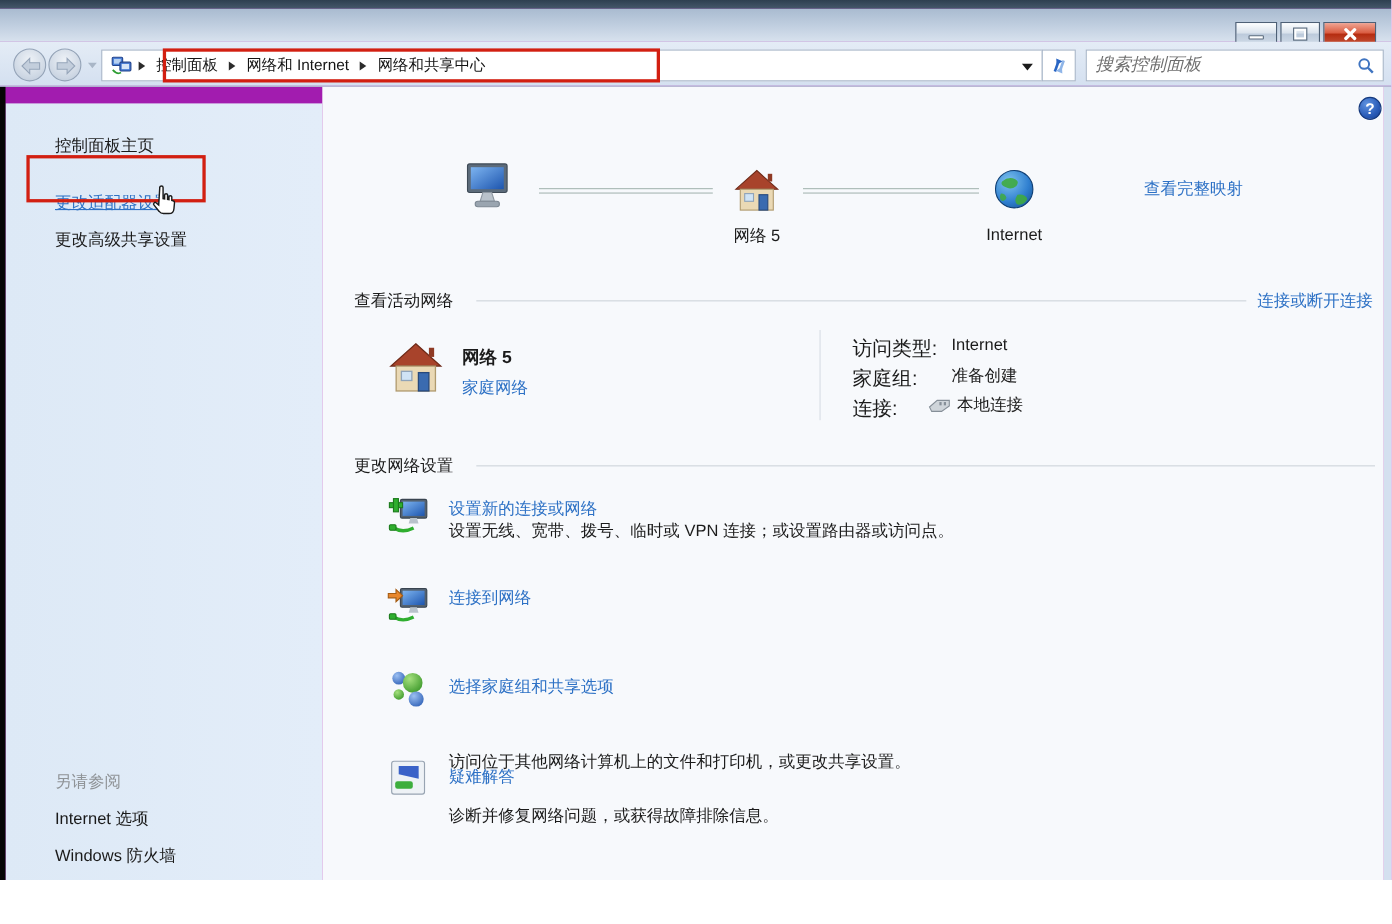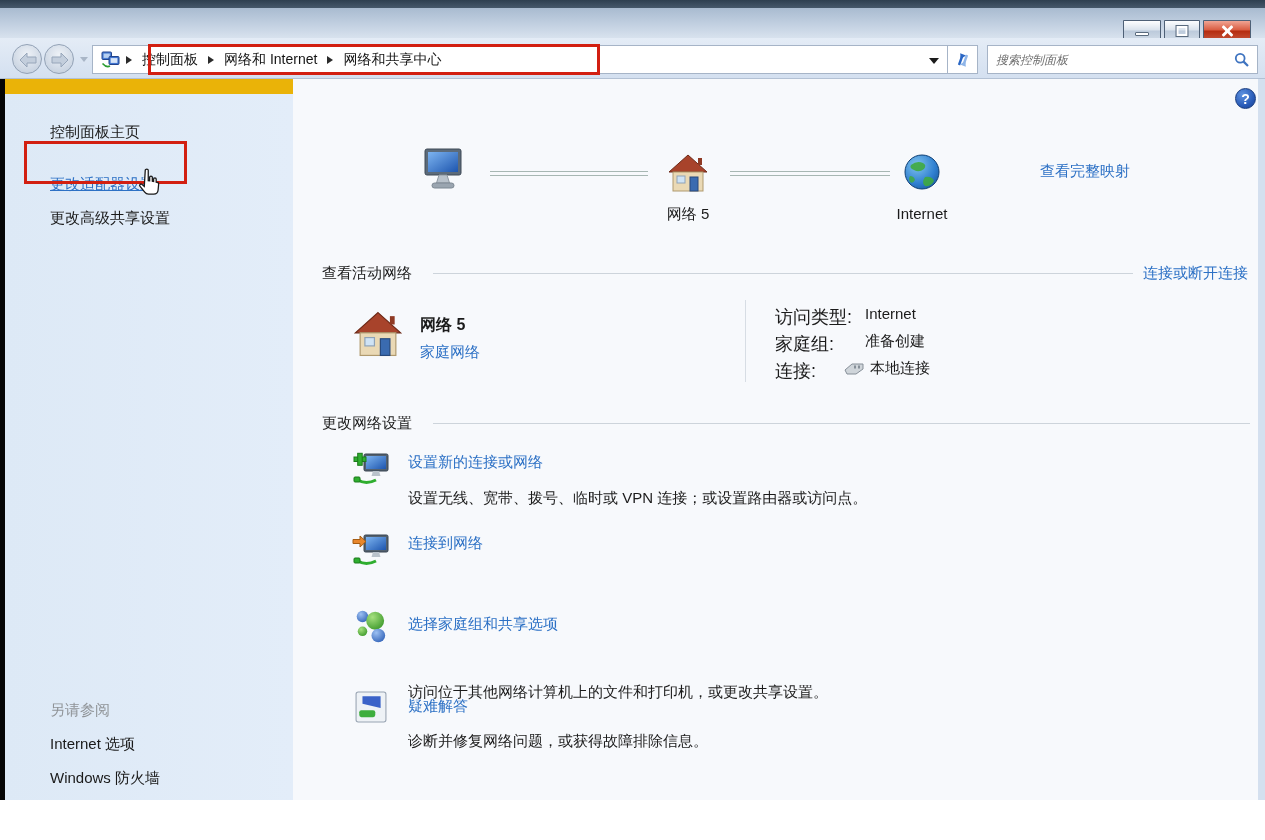--- a/index.html
+++ b/index.html
@@ -1,18 +1,18 @@
 <!DOCTYPE html>
 <html><head>
 <meta charset="utf-8">
 <style>
   * { margin:0; padding:0; box-sizing:border-box; }
   html,body { width:1265px; height:840px; }
   body { font-family:"Liberation Sans","DejaVu Sans",sans-serif; }
-  .screen { position:relative; width:1265px; height:800px; background:#eab308; overflow:hidden; }
+  .screen { position:relative; width:1265px; height:800px; background:#a21caf; overflow:hidden; }
   .abs { position:absolute; }
 
   
   .top-dark { left:0; top:0; width:1265px; height:8px; background:linear-gradient(#2e3f50,#46586b); }
   .titlebar { left:0; top:8px; width:1265px; height:30px;
               background:linear-gradient(180deg,#a9bbd0 0%,#c2d0e1 55%,#d8e2ee 100%); }
   .navbar { left:0; top:38px; width:1265px; height:41px;
             background:linear-gradient(180deg,#e4ecf6 0%,#d4e0f0 100%); border-bottom:1px solid #b3c1d4; }
 
   .win-btn { top:12px; height:22px; border:1px solid #4e6076; border-radius:0 0 4px 4px; }
@@ -36,21 +36,21 @@
   .addressbar { left:92px; top:45px; width:856px; height:29px; background:#fff; border:1px solid #a6b4c7;
                 display:flex; align-items:center; padding-left:8px; }
   .crumb { font-size:14px; color:#141414; margin:0 4px; white-space:nowrap; }
   .tri-sep { width:0; height:0; border-top:4px solid transparent; border-bottom:4px solid transparent;
              border-left:6px solid #2b2b2b; margin:0 6px; }
   .addr-drop { position:absolute; right:8px; top:12px; width:0; height:0;
                border-left:5px solid transparent; border-right:5px solid transparent; border-top:6px solid #1b1b1b; }
   .refresh-btn { left:947px; top:45px; width:31px; height:29px; background:#fff; border:1px solid #a6b4c7; }
   .searchbox { left:987px; top:45px; width:271px; height:29px; background:#fff; border:1px solid #a6b4c7; }
   .searchbox input { position:absolute; left:8px; top:2px; width:220px; height:23px; border:none; outline:none;
-                     font-family:inherit; font-size:12px; font-style:italic; color:#6e6e6e; background:transparent; }
+                     font-family:inherit; font-size:16px; font-style:italic; color:#6e6e6e; background:transparent; }
   .searchbox input::placeholder { color:#6e6e6e; font-style:italic; opacity:1; }
   .magnifier { position:absolute; right:7px; top:6px; }
 
   
   .edge-left-black { left:0; top:79px; width:5px; height:761px; background:#050505; }
   .strip-bottom-black { left:0; top:832px; width:660px; height:8px; background:#050505; }
   .strip-bottom-blue { left:660px; top:832px; width:605px; height:8px; background:#bdd0e8; }
   .edge-right { left:1258px; top:79px; width:7px; height:753px; background:#d4e0ef; }
 
   
@@ -254,21 +254,21 @@
         </defs>
       <rect x="13" y="7" width="24" height="17" rx="1.5" fill="#53616f" stroke="#394450"></rect>
       <rect x="15" y="9" width="20" height="13" fill="url(#scr2)"></rect>
       <path d="M22 24 h6 l1.5 5 h-9 z" fill="#b9c2cb"></path>
       <rect x="3" y="10" width="12" height="4.5" fill="#2fae2f" stroke="#1b7a1b"></rect>
       <rect x="6.7" y="6.3" width="4.5" height="12" fill="#2fae2f" stroke="#1b7a1b"></rect>
       <path d="M7 33 q8 5 18 0" stroke="#2fae2f" stroke-width="3" fill="none"></path>
       <rect x="3" y="30" width="6" height="5" rx="1" fill="#2fae2f" stroke="#1b7a1b"></rect>
     </svg>
     <div class="task-link blue-link" style="left:115px;top:374px;">设置新的连接或网络</div>
-    <div class="task-desc" style="left:115px;top:410px;">设置无线、宽带、拨号、临时或 VPN 连接；或设置路由器或访问点。</div>
+    <div class="task-desc" style="left:115px;top:394px;">设置无线、宽带、拨号、临时或 VPN 连接；或设置路由器或访问点。</div>
 
     <svg class="abs" style="left:58px;top:449px;" width="40" height="40" viewBox="0 0 40 40">
       <defs>
           <linearGradient id="scr3" x1="0" y1="0" x2="1" y2="1">
         <stop offset="0" stop-color="#7db4f0"></stop>
             <stop offset="1" stop-color="#1d55ae"></stop>
           </linearGradient>
         </defs>
       <rect x="13" y="7" width="24" height="17" rx="1.5" fill="#53616f" stroke="#394450"></rect>
       <rect x="15" y="9" width="20" height="13" fill="url(#scr3)"></rect>

